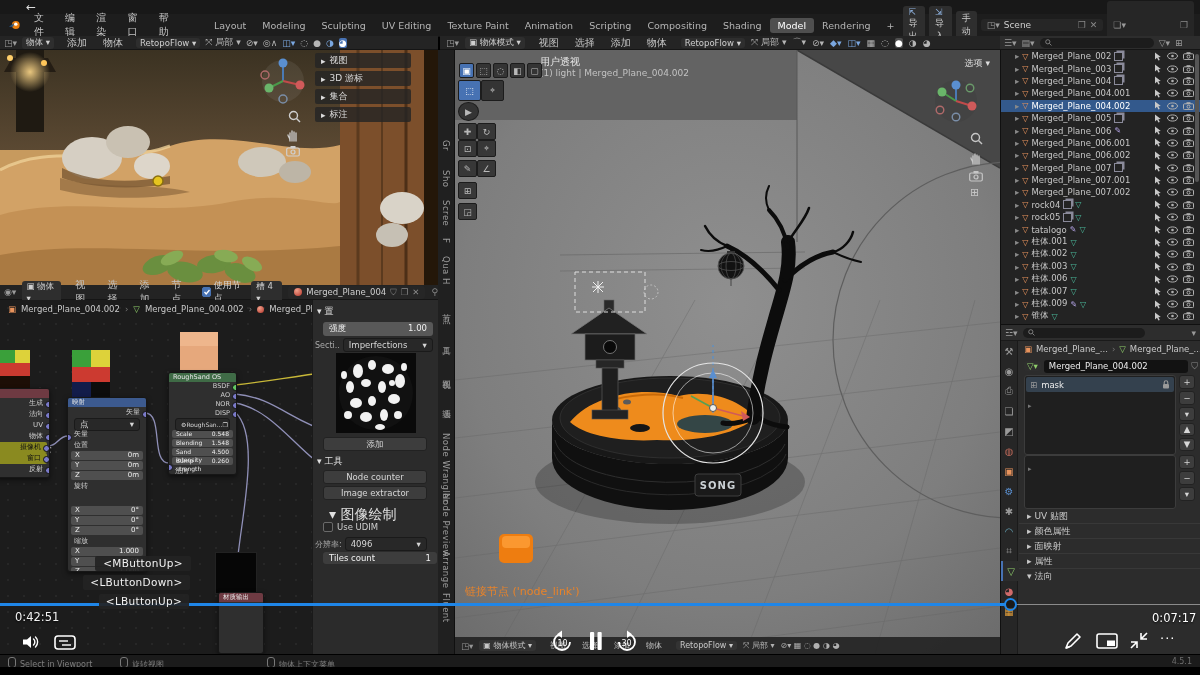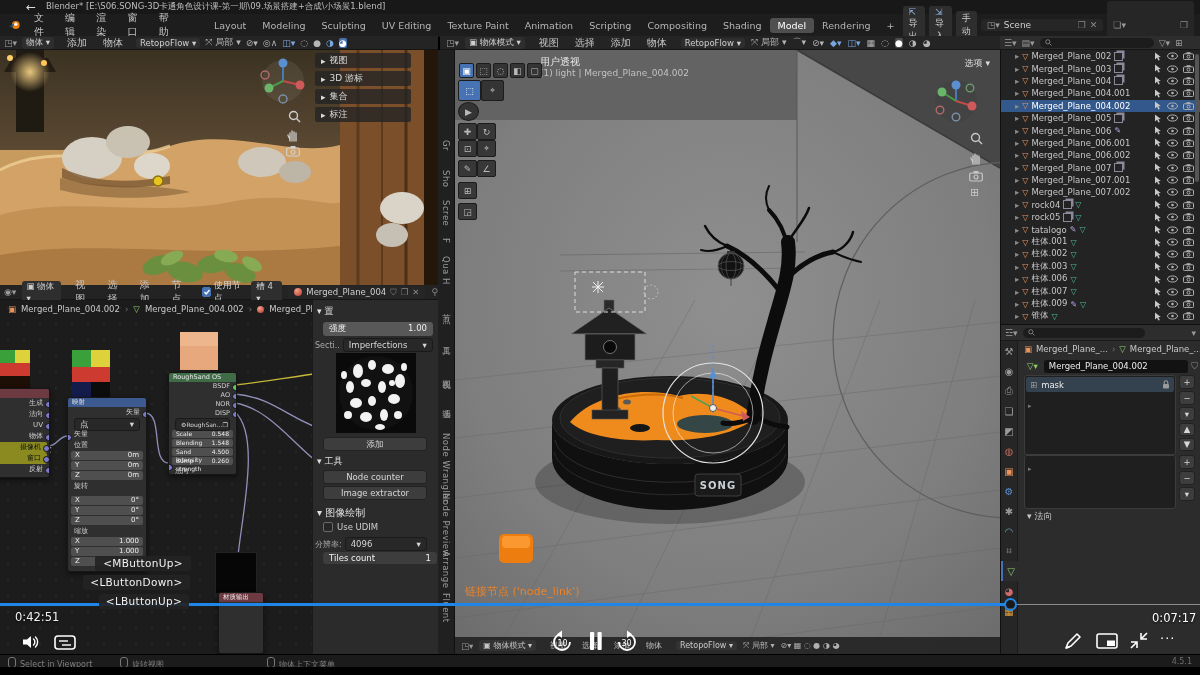--- a/index.html
+++ b/index.html
@@ -44,21 +44,20 @@
         border-radius:2px;color:#b9b9b9;font-size:9px;display:flex;align-items:center;justify-content:center;}
   svg{display:block;}
   .mouse{display:inline-block;width:6px;height:9px;border:1px solid #787878;border-radius:3px;margin-right:4px;vertical-align:-1px;}
 </style>
 </head>
 <body>
 
 <div id="app">
 
   <div class="r hdr" style="left:0;top:0;width:1200px;height:14px;background:#181818;">
-    <span class="r" style="left:46px;top:1px;font-size:8.5px;color:#bdbdbd;white-space:nowrap;">Blender* [E:\S06.SONG-3D卡通角色设计课-第一期\09.场景搭建+合成\小场景1.blend]</span>
     <span class="r" style="left:1128px;top:0;font-size:9px;color:#aaa;">–</span>
     <span class="r" style="left:1152px;top:1px;font-size:8px;color:#aaa;">□</span>
     <span class="r" style="left:1178px;top:1px;font-size:9px;color:#aaa;">×</span>
   </div>
 
   <div class="r hdr row" style="left:0;top:14px;width:1200px;height:22px;background:#1d1d1d;">
     <svg width="16" height="12" viewBox="0 0 16 12" style="margin-left:8px;">
       <circle cx="9" cy="6" r="4.5" fill="#e87d0d"></circle>
         <circle cx="9" cy="5" r="2" fill="#fff"></circle>
       <path d="M1,8 L7,4 L6,8 Z" fill="#265787"></path>
@@ -363,21 +362,21 @@
             <div class="nval">
               <span>Y</span>
               <span>0m</span>
             </div>
             <div class="nval">
               <span>Z</span>
               <span>0m</span>
             </div>
           </div>
           <div>
-            <div class="nrow" style="height: 14px; line-height: 10px;">旋转</div>
+            <div class="nrow" style="height: 24px; line-height: 10px;">旋转</div>
             <div class="nval">
               <span>X</span>
               <span>0°</span>
             </div>
             <div class="nval">
               <span>Y</span>
               <span>0°</span>
             </div>
             <div class="nval">
               <span>Z</span>
@@ -480,21 +479,21 @@
           <ellipse cx="44" cy="74" rx="5" ry="3"></ellipse>
         <ellipse cx="68" cy="14" rx="3" ry="4"></ellipse>
           <ellipse cx="8" cy="22" rx="3" ry="4"></ellipse>
           <ellipse cx="56" cy="30" rx="3" ry="3"></ellipse>
       </g>
     </svg>
     <div class="btn r" style="left:10px;top:137px;width:102px;height:12px;line-height:12px;">添加</div>
     <div class="r" style="left:4px;top:155px;font-size:9px;color:#e0e0e0;">▾ <span>工具</span></div>
     <div class="btn r" style="left:10px;top:170px;width:102px;height:12px;line-height:12px;">Node counter</div>
     <div class="btn r" style="left:10px;top:186px;width:102px;height:12px;line-height:12px;">Image extractor</div>
-    <div class="r" style="left:4px;top:206px;font-size:10px;color:#e0e0e0;">▾ <span>图像绘制</span></div>
+    <div class="r" style="left:16px;top:206px;font-size:14px;color:#e0e0e0;">▾ <span>图像绘制</span></div>
     <div class="row r" style="left:10px;top:222px;gap:4px;font-size:8.5px;color:#cfcfcf;">
       <span class="chk"></span>
         <span>Use UDIM</span>
     </div>
     <div class="row r" style="left:2px;top:237px;gap:3px;">
       <span style="font-size:8px;color:#aaa;">分辨率:</span>
       <span class="dd" style="width:70px;">
           <span>4096</span>
           <span>▾</span>
         </span>
@@ -1341,20 +1340,26 @@
       <div class="row" style="align-items:flex-start;gap:3px;padding-left:5px;">
         <div style="width:150px;height:52px;background:#1f1f1f;border:1px solid #3c3c3c;border-radius:3px;">
           <span style="font-size:7px;color:#777;padding-left:3px;">▸</span>
         </div>
         <div style="display:flex;flex-direction:column;gap:2px;">
           <span class="btn" style="width:14px;height:12px;line-height:12px;">+</span>
           <span class="btn" style="width:14px;height:12px;line-height:12px;">−</span>
           <span class="btn" style="width:14px;height:12px;line-height:12px;">▾</span>
         </div>
       </div>
+      <div id="prop-collapsed">
+          <div class="colrow"><span>▸ </span><span>UV 贴图</span></div>
+          <div class="colrow"><span>▸ </span><span>颜色属性</span></div>
+          <div class="colrow"><span>▸ </span><span>面映射</span></div>
+          <div class="colrow"><span>▸ </span><span>属性</span></div>
+        </div>
       <div class="colrow" style="border-bottom:none;">▾ <span>法向</span></div>
     </div>
   </div>
 
   <div class="r" style="left:0;top:654px;width:1200px;height:13px;background:#1b1b1b;border-top:1px solid #000;">
     <div id="status-items" class="row" style="height:13px;">
         <span class="r" style="left: 8px; top: 2px; font-size: 8px; color: rgb(126, 126, 126);"><span class="mouse"></span><span>Select in Viewport</span></span>
         <span class="r" style="left: 120px; top: 2px; font-size: 8px; color: rgb(126, 126, 126);"><span class="mouse"></span><span>旋转视图</span></span>
         <span class="r" style="left: 267px; top: 2px; font-size: 8px; color: rgb(126, 126, 126);"><span class="mouse"></span><span>物体上下文菜单</span></span>
       </div>

